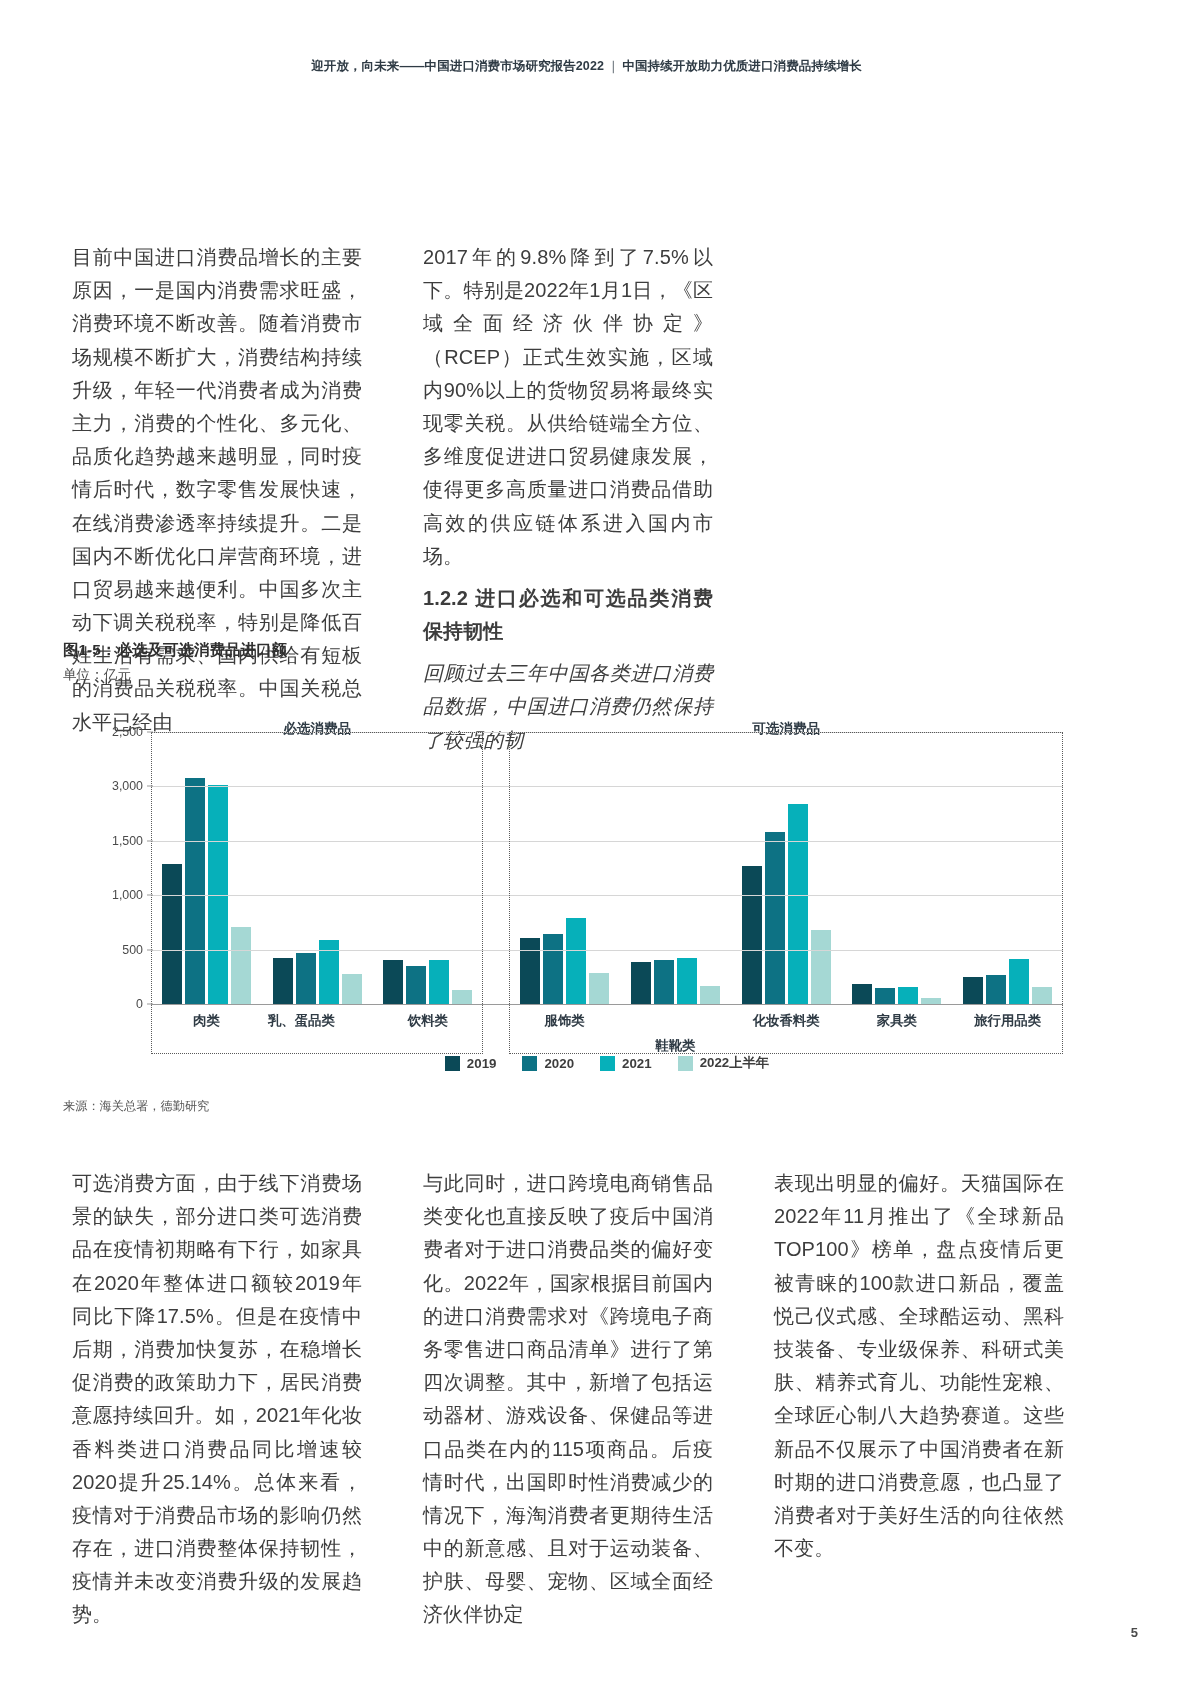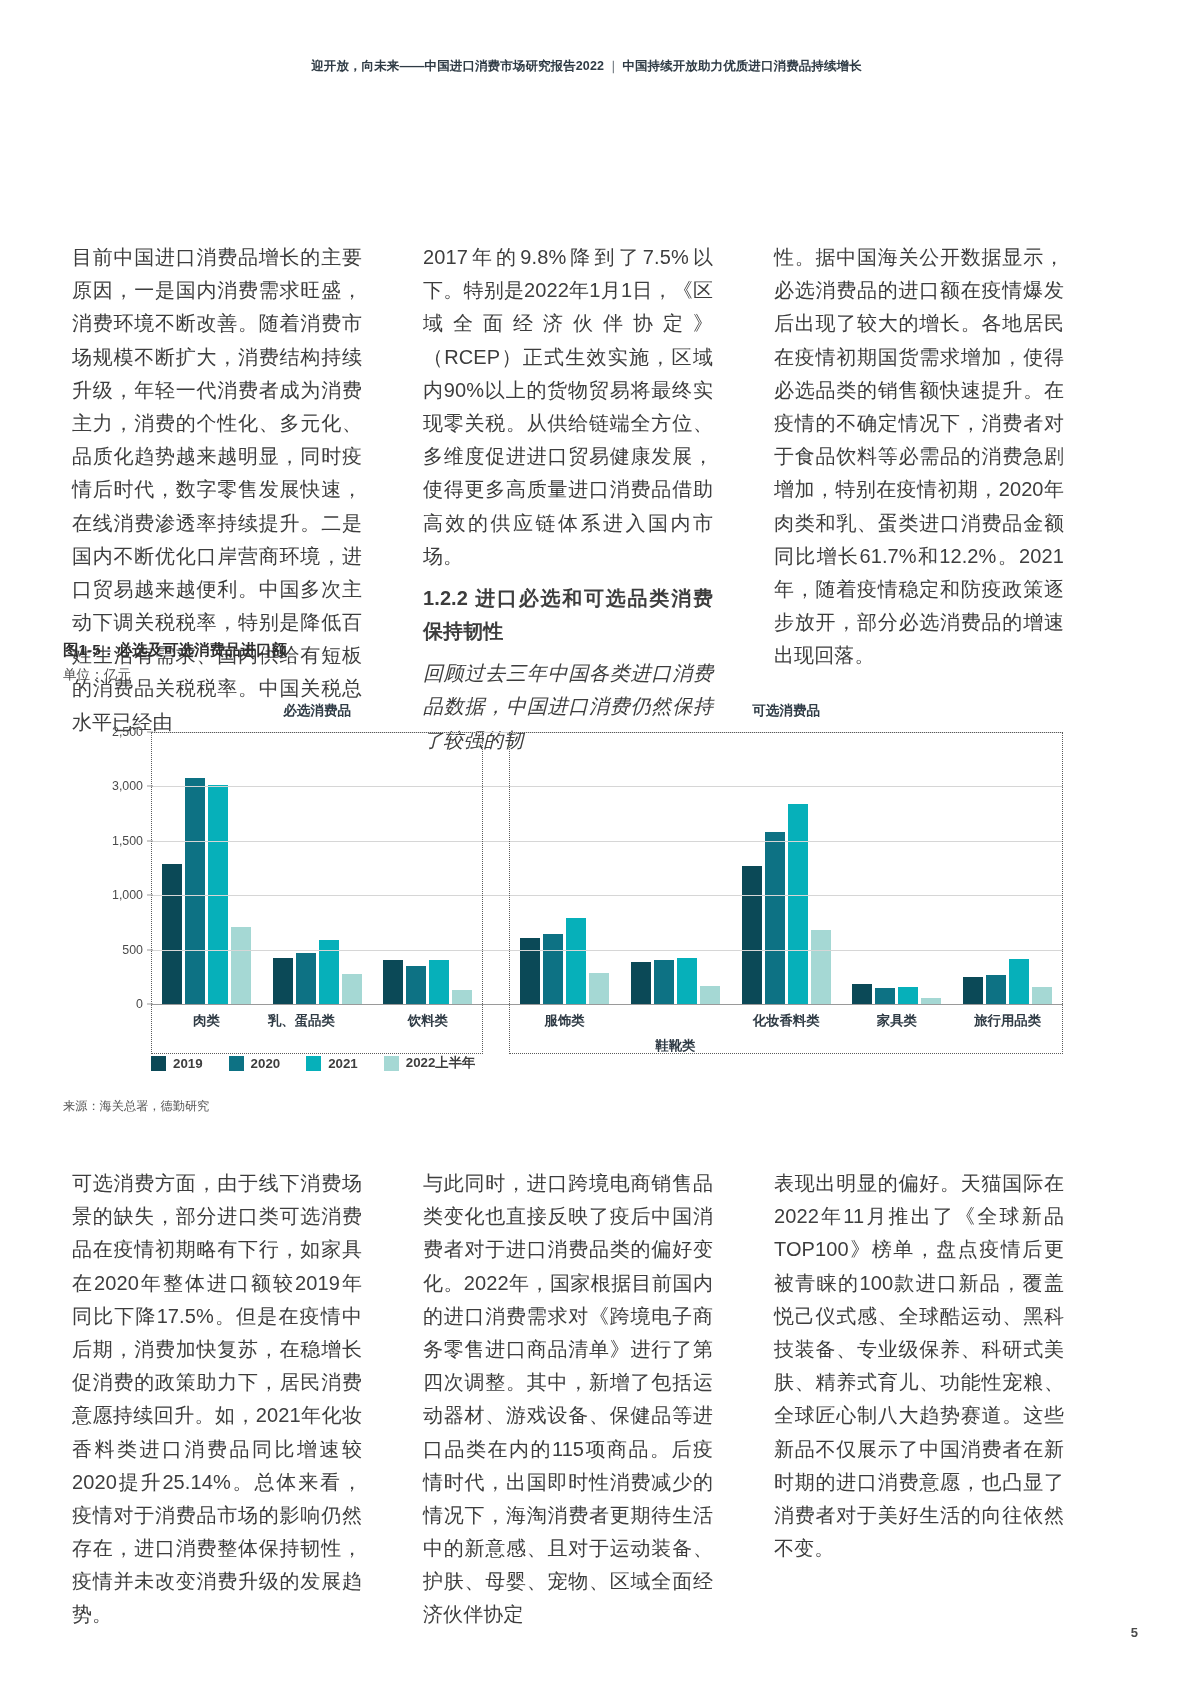--- a/index.html
+++ b/index.html
@@ -65,21 +65,21 @@
   .chart-wrap {
     position:relative;
     width:1010px;
     height:390px;
     margin-left:0px;
   }
 
   
   .panel-titles { position:absolute; top:0; left:0; width:1010px; height:26px; }
   .panel-title {
-    position:absolute; top:0;
+    position:absolute; top:18px;
     font-size:13.6px; font-weight:bold; color:#2f3b45;
     text-align:center;
   }
   .panel-title.left  { left:90px;  width:340px; }
   .panel-title.right { left:450px; width:540px; }
 
   
   .plot {
     position:absolute;
     top:30px; left:88px;
@@ -130,21 +130,21 @@
   .catlabels { position:absolute; top:310px; left:88px; width:912px; height:26px; }
   .catlabel {
     position:absolute; top:0;
     font-size:13.4px; font-weight:bold; color:#2f3b45;
     text-align:center;
   }
 
   
   .legend {
     position:absolute; top:352px; left:88px; width:912px;
-    display:flex; align-items:center; gap:26px;
+    display:flex; justify-content:center; align-items:center; gap:26px;
   }
   .legend-item { display:flex; align-items:center; gap:7px; }
   .legend-swatch { width:15px; height:15px; display:block; }
   .legend-text { font-size:13.3px; color:#3d3d3d; font-weight:bold; }
 
   .source {
     position:absolute; top:1098px; left:63px;
     font-size:12.2px; color:#565656;
   }
 
@@ -170,23 +170,20 @@
 </div>
 
 <div class="cols">
   <div class="col">
     <p>目前中国进口消费品增长的主要原因，一是国内消费需求旺盛，消费环境不断改善。随着消费市场规模不断扩大，消费结构持续升级，年轻一代消费者成为消费主力，消费的个性化、多元化、品质化趋势越来越明显，同时疫情后时代，数字零售发展快速，在线消费渗透率持续提升。二是国内不断优化口岸营商环境，进口贸易越来越便利。中国多次主动下调关税税率，特别是降低百姓生活有需求、国内供给有短板的消费品关税税率。中国关税总水平已经由</p>
   </div>
   <div class="col">
     <p>2017年的9.8%降到了7.5%以下。特别是2022年1月1日，《区域全面经济伙伴协定》（RCEP）正式生效实施，区域内90%以上的货物贸易将最终实现零关税。从供给链端全方位、多维度促进进口贸易健康发展，使得更多高质量进口消费品借助高效的供应链体系进入国内市场。</p>
     <p class="subhead">1.2.2 进口必选和可选品类消费保持韧性</p>
     <p class="gap-p">回顾过去三年中国各类进口消费品数据，中国进口消费仍然保持了较强的韧</p>
-  </div>
-  <div class="col">
-    <p>性。据中国海关公开数据显示，必选消费品的进口额在疫情爆发后出现了较大的增长。各地居民在疫情初期国货需求增加，使得必选品类的销售额快速提升。在疫情的不确定情况下，消费者对于食品饮料等必需品的消费急剧增加，特别在疫情初期，2020年肉类和乳、蛋类进口消费品金额同比增长61.7%和12.2%。2021年，随着疫情稳定和防疫政策逐步放开，部分必选消费品的增速出现回落。</p>
   </div>
 </div>
 
 <div class="figure">
   <div class="fig-title">图1-5：必选及可选消费品进口额</div>
   <div class="fig-unit">单位：亿元</div>
 
   <div class="chart-wrap">
     <div class="panel-titles">
       <div class="panel-title left" style="left: 88px; width: 332.25px;">必选消费品</div>

